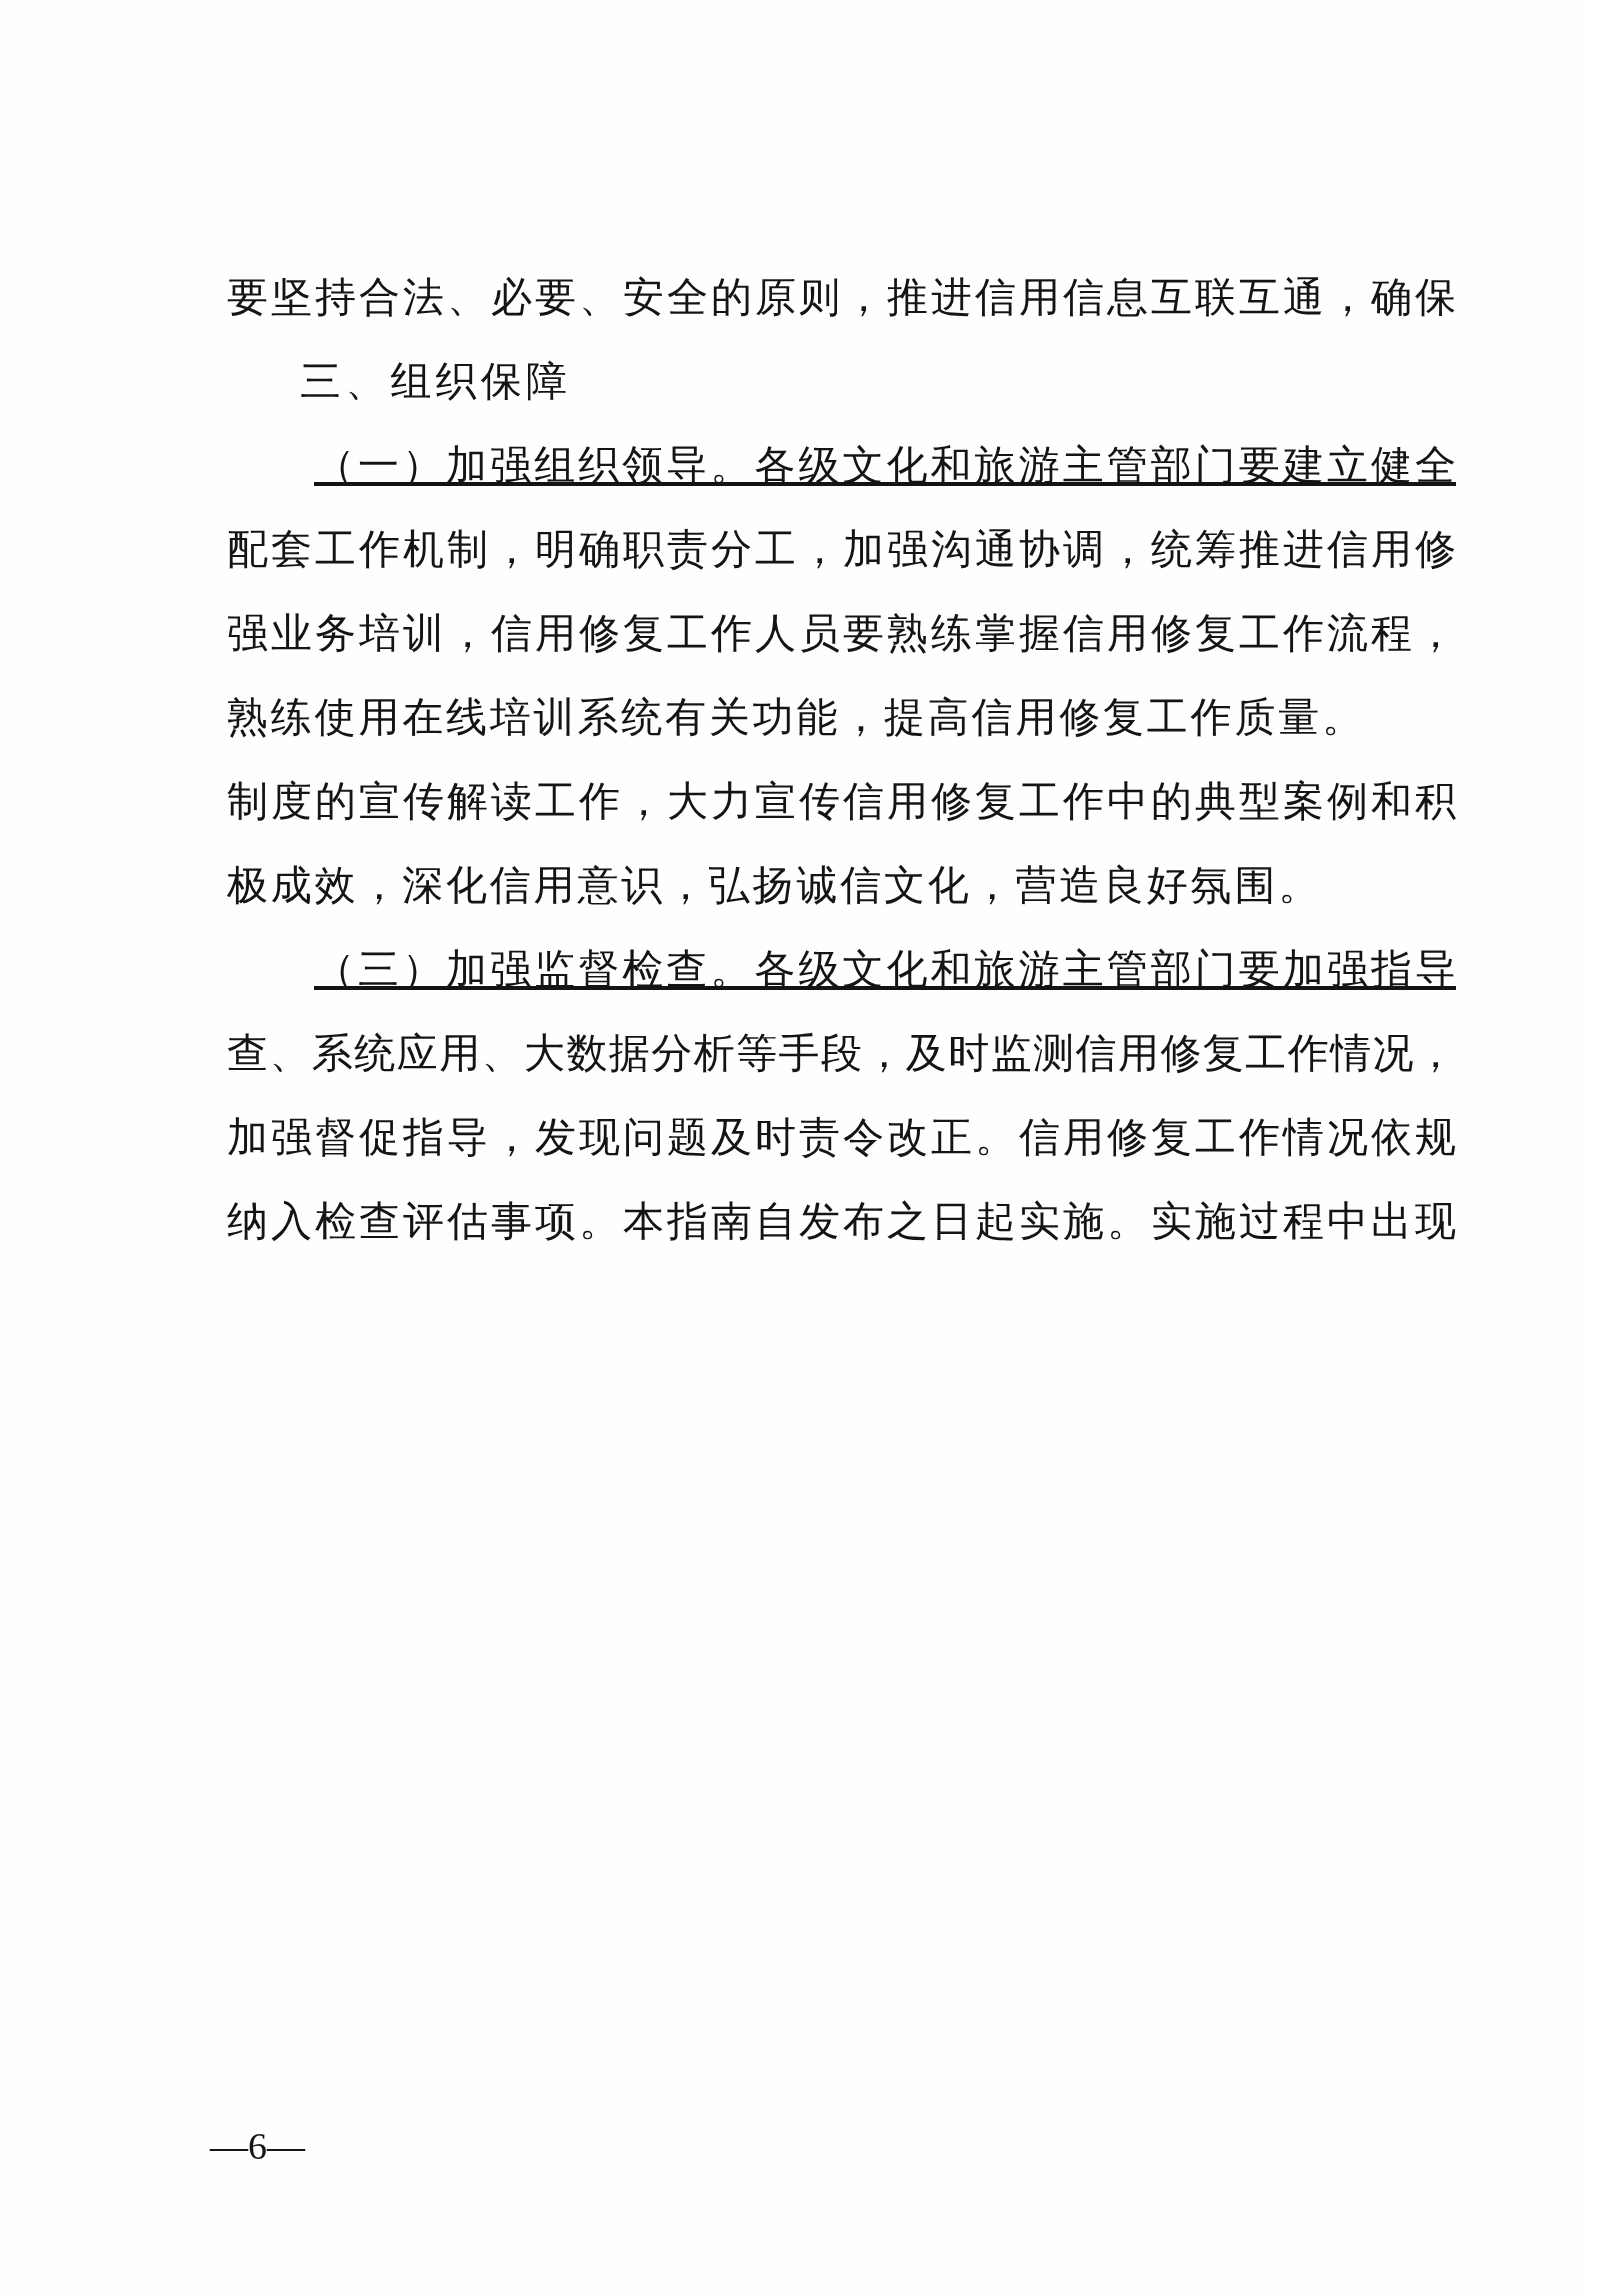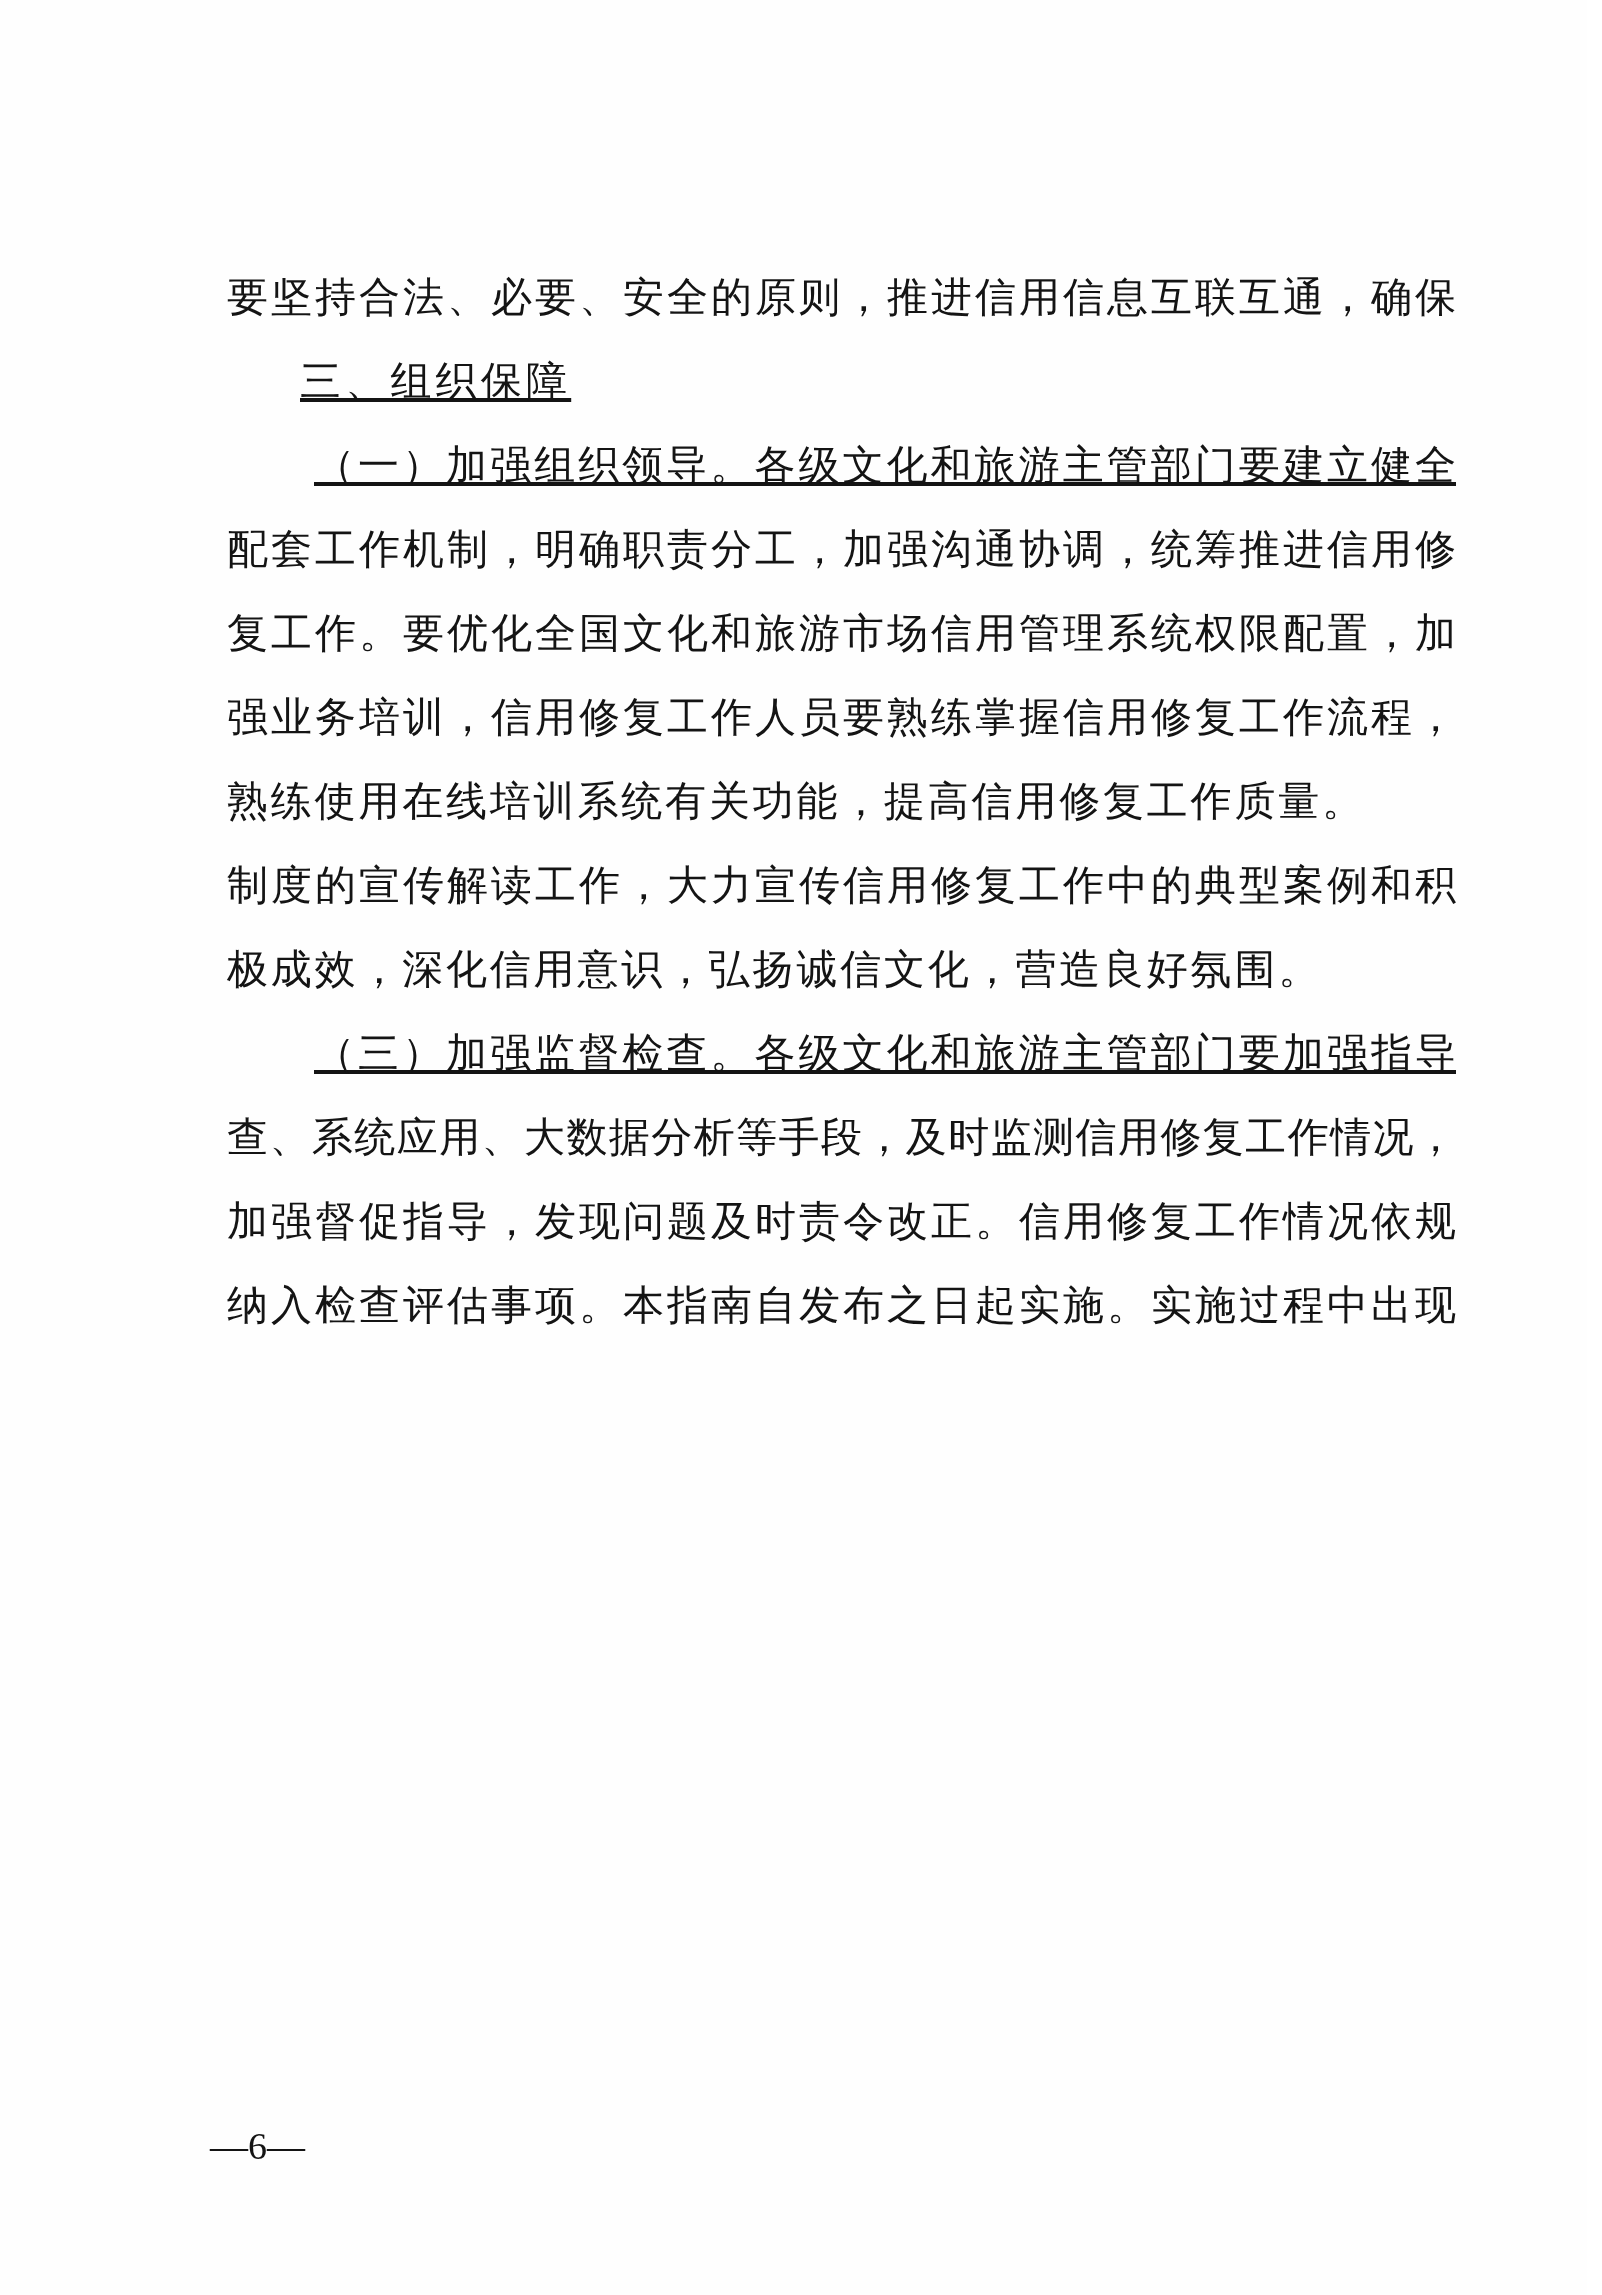--- a/index.html
+++ b/index.html
@@ -45,21 +45,20 @@
       padding-left: 87px;
       text-decoration: underline;
     }
     .heading {
       height: 84px;
       line-height: 84px;
       font-size: 41px;
       padding-left: 73px;
       letter-spacing: 4.2px;
       white-space: nowrap;
-      text-decoration: underline;
     }
     .page-number {
       position: absolute;
       left: 210px;
       top: 2125px;
       font-family: "Liberation Serif", "DejaVu Serif", serif;
       font-size: 38px;
       line-height: 42px;
       color: #141414;
       letter-spacing: 0;
@@ -70,21 +69,20 @@
 
 <div class="page">
   <div class="body-text">
 
     <div class="line">要坚持合法、必要、安全的原则，推进信用信息互联互通，确保</div>
 
     <div class="heading">三、组织保障</div>
 
     <div class="line indent">（一）加强组织领导。各级文化和旅游主管部门要建立健全</div>
     <div class="line">配套工作机制，明确职责分工，加强沟通协调，统筹推进信用修</div>
-    <div class="line">复工作。要优化全国文化和旅游市场信用管理系统权限配置，加</div>
     <div class="line">强业务培训，信用修复工作人员要熟练掌握信用修复工作流程，</div>
     <div class="line last">熟练使用在线培训系统有关功能，提高信用修复工作质量。</div>
 
     <div class="line">制度的宣传解读工作，大力宣传信用修复工作中的典型案例和积</div>
     <div class="line last">极成效，深化信用意识，弘扬诚信文化，营造良好氛围。</div>
 
     <div class="line indent">（三）加强监督检查。各级文化和旅游主管部门要加强指导</div>
     <div class="line">查、系统应用、大数据分析等手段，及时监测信用修复工作情况，</div>
     <div class="line">加强督促指导，发现问题及时责令改正。信用修复工作情况依规</div>
     <div class="line">纳入检查评估事项。本指南自发布之日起实施。实施过程中出现</div>

